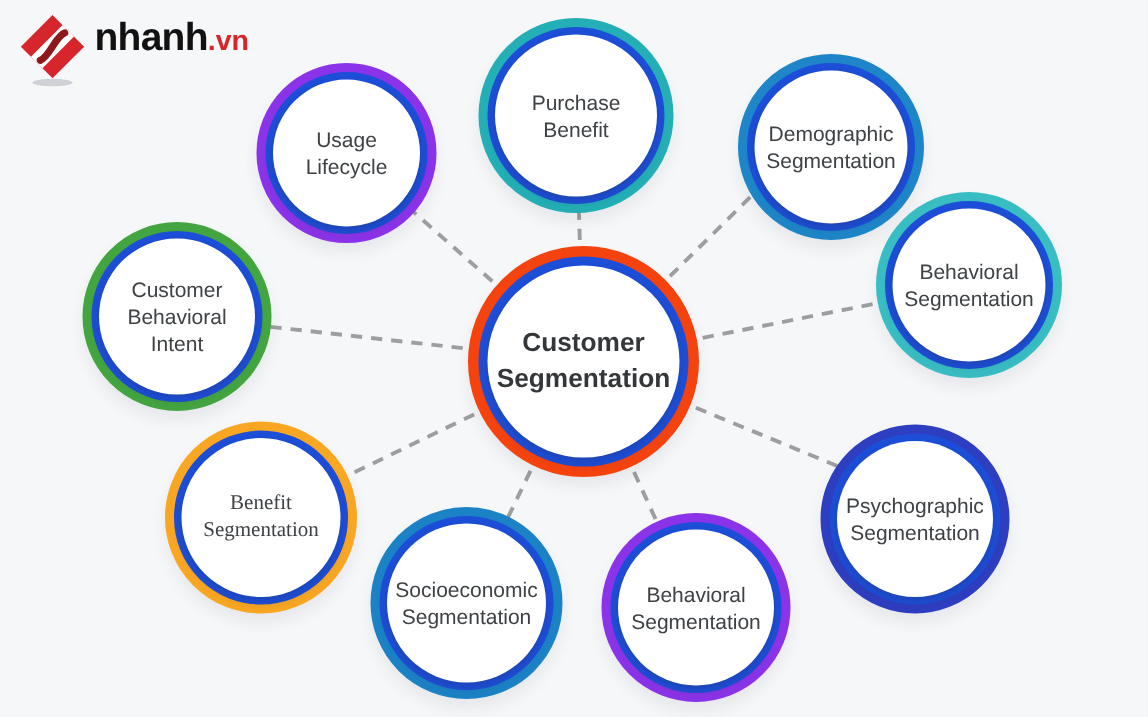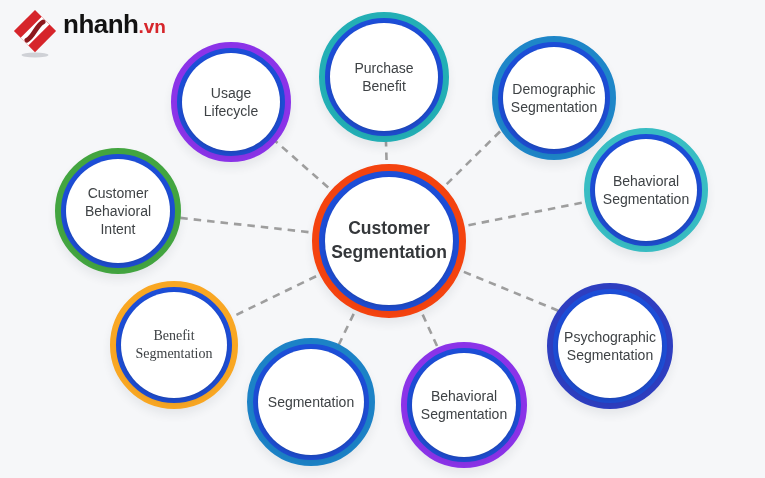--- a/index.html
+++ b/index.html
@@ -138,20 +138,21 @@
         </div>
       </div>
       <div class="node" style="--c: #8b33e8; left: 401px; top: 342px; width: 126px; height: 126px;">
         <div class="inner">
           <div class="label-line">Behavioral</div>
           <div class="label-line">Segmentation</div>
         </div>
       </div>
       <div class="node" style="--c: #1c82c6; left: 247px; top: 338px; width: 128px; height: 128px;">
         <div class="inner">
+          <div class="label-line">Socioeconomic</div>
           <div class="label-line">Segmentation</div>
         </div>
       </div>
       <div class="node" style="--c: #f9a723; left: 110px; top: 281px; width: 128px; height: 128px; font-family: Liberation Serif, serif;">
         <div class="inner">
           <div class="label-line">Benefit</div>
           <div class="label-line">Segmentation</div>
         </div>
       </div>
       <div class="node" style="--c: #43a540; left: 55px; top: 148px; width: 126px; height: 126px;">

